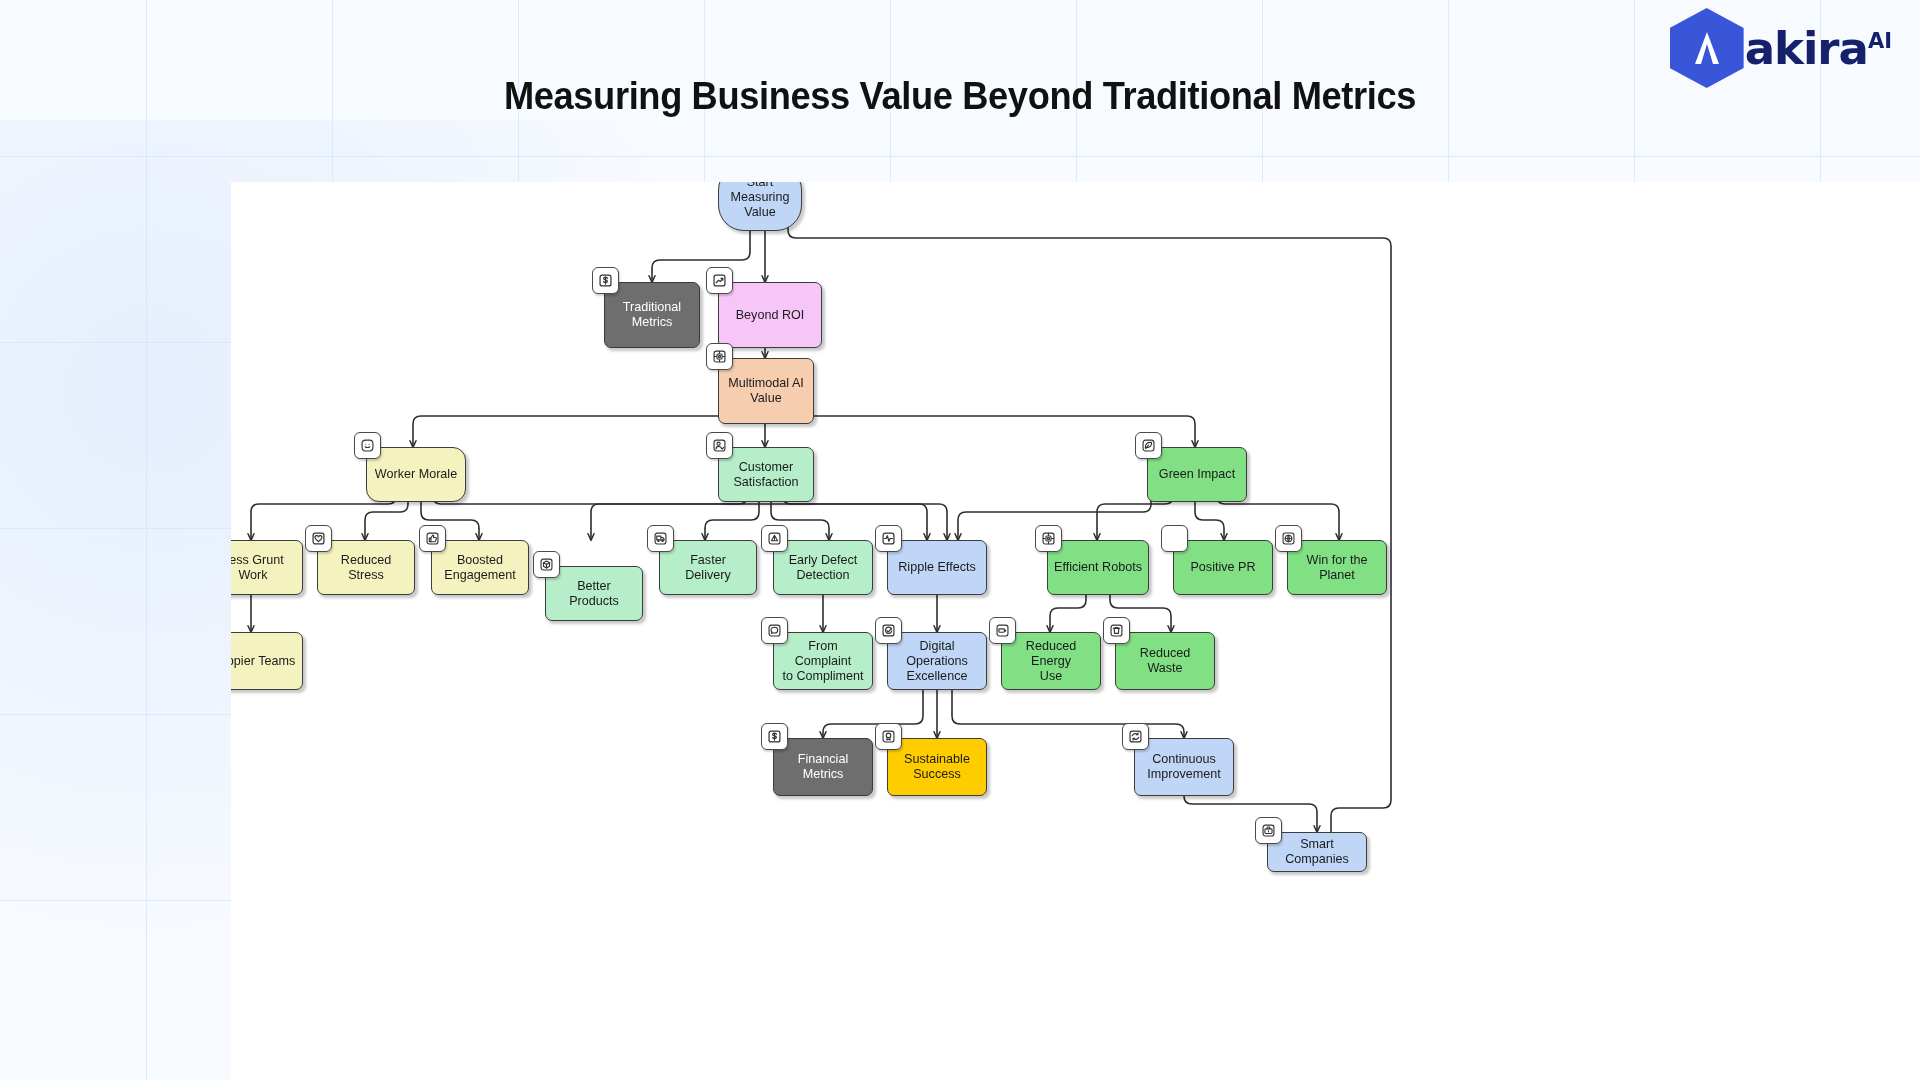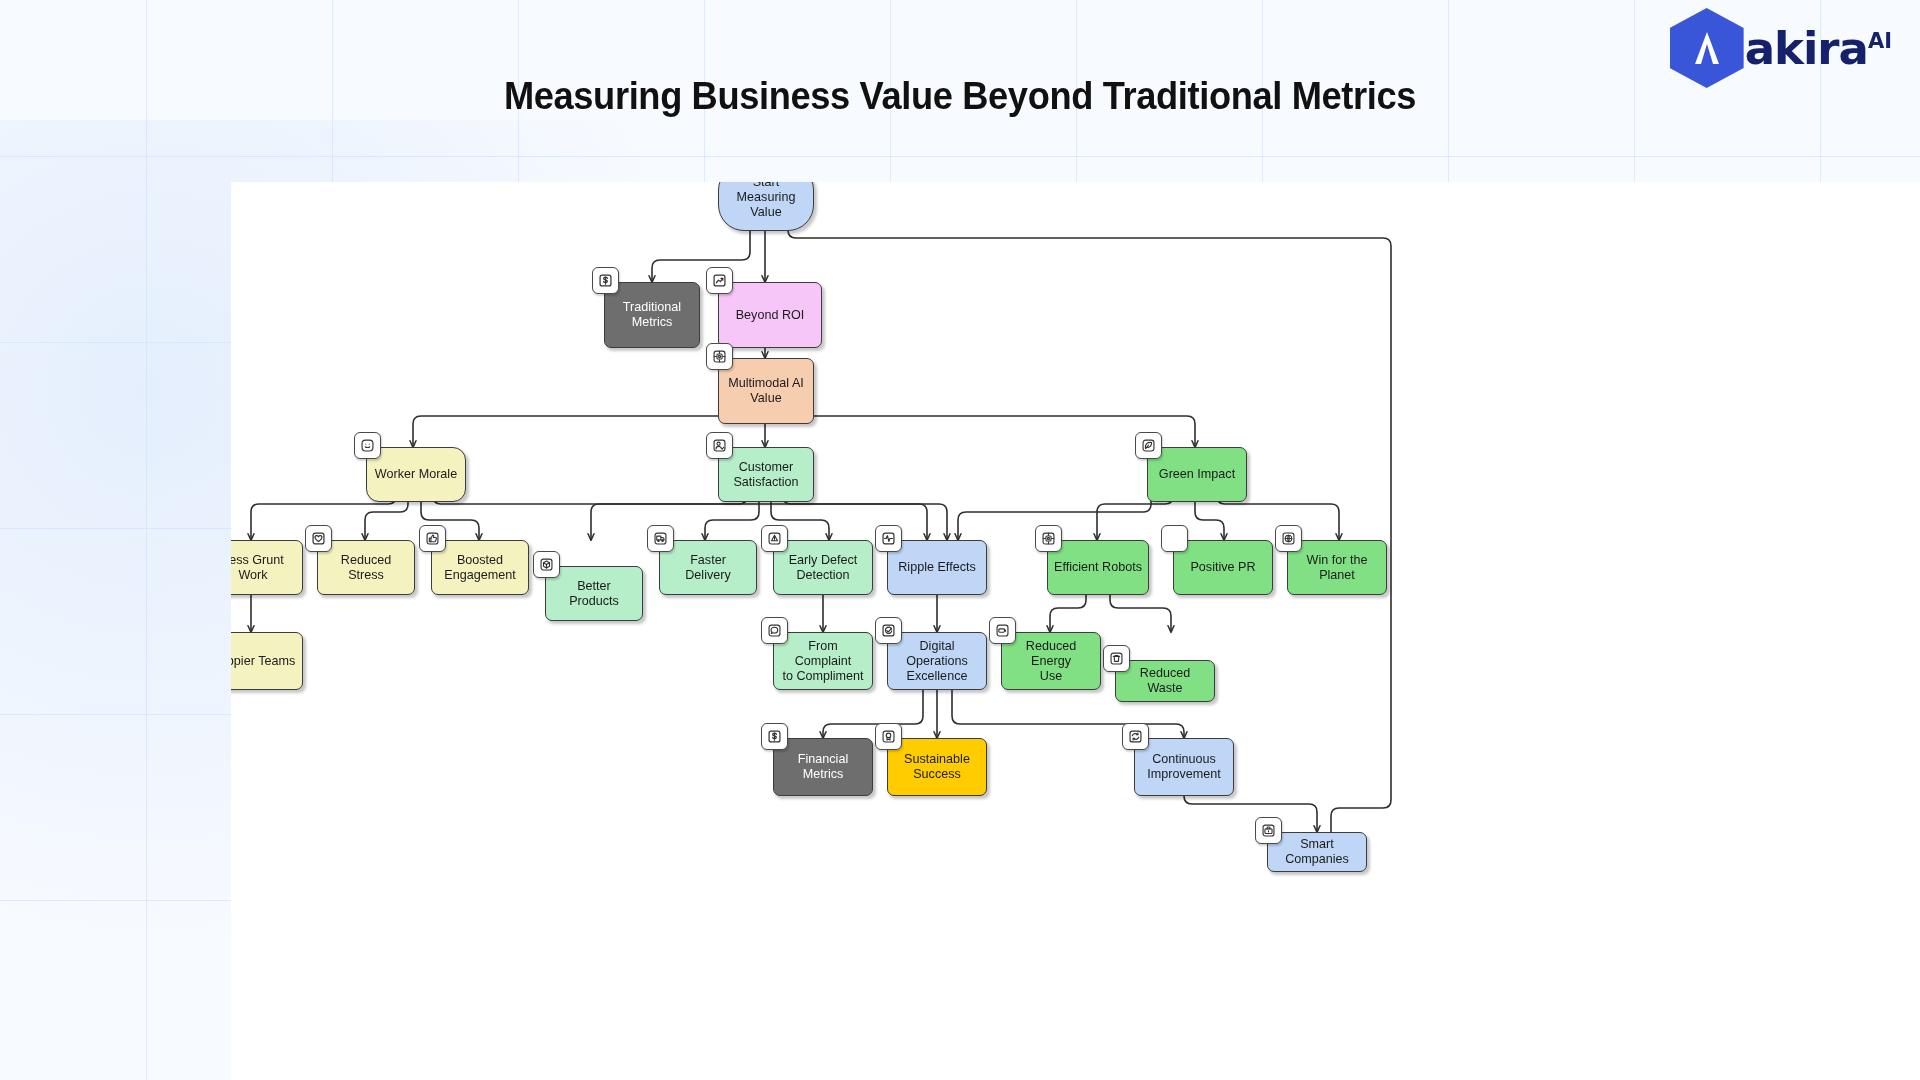--- a/index.html
+++ b/index.html
@@ -164,21 +164,21 @@
       <path d="M706,508 L706,556"></path>
 
       <path d="M721,508 L721,534 Q721,542 729,542 L945,542 Q953,542 953,550 L953,556"></path>
 
       <path d="M953,598 L953,614 Q953,622 961,622 L1078,622 Q1086,622 1086,630 L1086,650"></path>
 
       <path d="M1100,650 L1100,634 Q1100,626 1108,626 L1152,626 Q1160,626 1160,618 L1160,64 Q1160,56 1152,56 L565,56 Q557,56 557,48 L557,36"></path>
     </g>
   </svg>
 
-  <div class="node round c-blue" style="left:487px;top:-18px;width:96px;height:67px;">
+  <div class="node round c-blue" style="left:487px;top:-18px;width:84px;height:67px;">
 
     <span class="lbl">Start Measuring
 Value</span>
   </div>
 
   <div class="node c-gray dark" style="left:373px;top:100px;width:96px;height:66px;">
     <span class="badge">
       <svg width="15" height="15" viewBox="0 0 16 16" fill="none" stroke="#333" stroke-width="1.3" stroke-linecap="round">
         <rect x="2.2" y="2.2" width="11.6" height="11.6" rx="2.2"></rect>
         <path d="M8 4v8M10 5.8c0-.9-.9-1.4-2-1.4s-2 .5-2 1.4.9 1.2 2 1.5 2 .7 2 1.6-.9 1.4-2 1.4-2-.5-2-1.4"></path>
@@ -383,21 +383,21 @@
       <svg width="15" height="15" viewBox="0 0 16 16" fill="none" stroke="#333" stroke-width="1.2" stroke-linecap="round" stroke-linejoin="round">
         <rect x="2.2" y="2.2" width="11.6" height="11.6" rx="2.4"></rect>
         <rect x="4.1" y="6.2" width="6" height="3.6" rx=".9"></rect>
         <path d="M11.2 7.4v1.3"></path>
       </svg>
     </span>
     <span class="lbl">Reduced Energy
 Use</span>
   </div>
 
-  <div class="node c-green" style="left:884px;top:450px;width:100px;height:42px;margin-top:28px;">
+  <div class="node c-green" style="left:884px;top:450px;width:100px;height:58px;">
     <span class="badge">
       <svg width="15" height="15" viewBox="0 0 16 16" fill="none" stroke="#333" stroke-width="1.2" stroke-linecap="round" stroke-linejoin="round">
         <rect x="2.2" y="2.2" width="11.6" height="11.6" rx="2.4"></rect>
         <path d="M4.6 5.7h6.8M6.5 5.7V4.8h3v.9M5.5 5.7l.45 5.3h4.1l.45-5.3"></path>
       </svg>
     </span>
     <span class="lbl">Reduced Waste</span>
   </div>
 
   <div class="node c-gray dark" style="left:542px;top:556px;width:100px;height:58px;">

